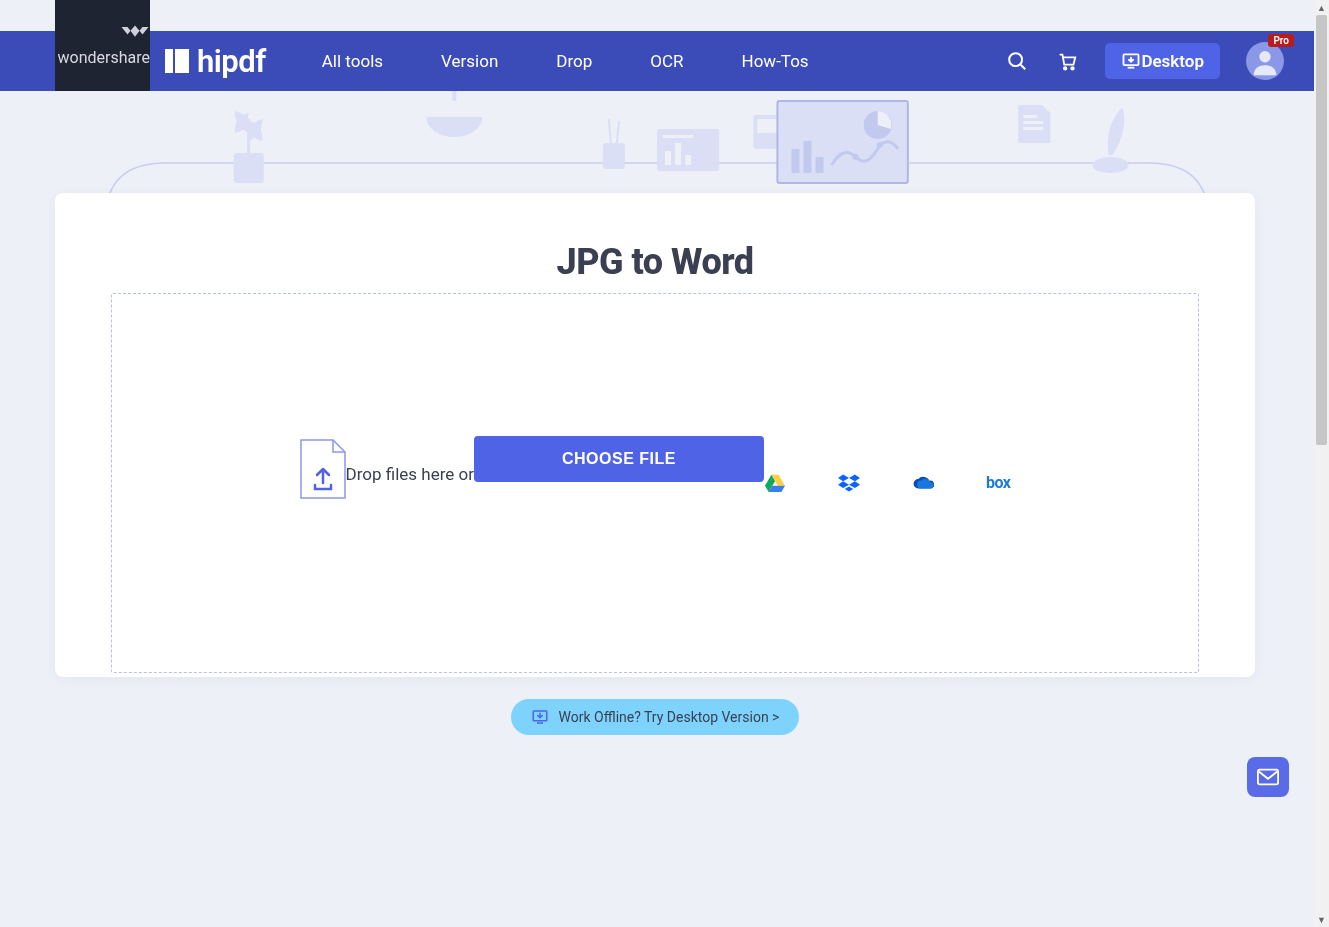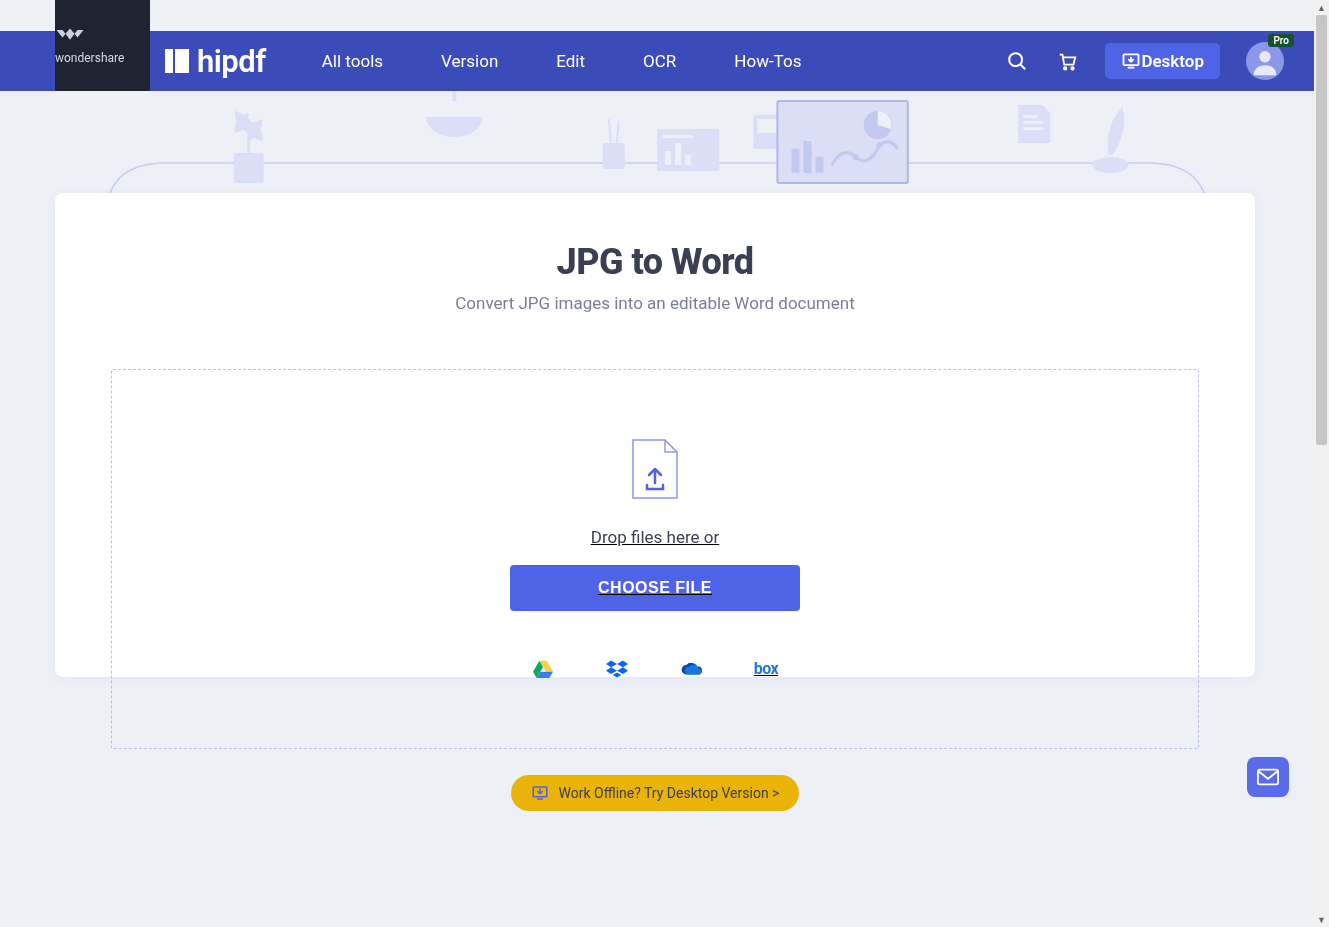--- a/index.html
+++ b/index.html
@@ -17,24 +17,24 @@
 }
 .wondershare-block {
   position: absolute;
   top: 0;
   left: 55px;
   width: 95px;
   height: 91px;
   background: #1f2433;
   display: flex;
   flex-direction: column;
-  align-items: flex-start;
+  align-items: flex-end;
   justify-content: center;
   color: #d8d9e0;
-  font-size: 12px;
+  font-size: 16px;
   gap: 6px;
   z-index: 20;
 }
 .wondershare-block .w-icon {
   width: 30px;
   height: 18px;
   position: relative;
 }
 .wondershare-block .w-icon svg { width: 100%; height: 100%; }
 .navbar {
@@ -114,21 +114,21 @@
   border-radius: 50%;
   background: #8b98e8;
   display: flex;
   align-items: center;
   justify-content: center;
   overflow: hidden;
 }
 .pro-badge {
   position: absolute;
   top: -8px; right: -10px;
-  background: #14532d;
+  background: #b91c1c;
   color: #fff;
   font-size: 10px;
   font-weight: 600;
   padding: 1px 5px;
   border-radius: 3px;
   text-align: right;
 }
 .banner-area {
   position: absolute;
   top: 91px;
@@ -166,24 +166,22 @@
   text-align: center;
   font-size: 17px;
   color: #7a7f93;
   margin-bottom: 56px;
 }
 .dropzone {
   border: 1px dashed #b8c0e8;
   border-radius: 2px;
   height: 380px;
   display: flex;
-  flex-direction: column;
-  align-items: center;
-  justify-content: center;
-  text-decoration: underline;
+  align-items: center;
+  justify-content: center;
 }
 .upload-icon {
   width: 46px; height: 60px;
   margin-bottom: 28px;
 }
 .drop-text {
   font-size: 17px;
   color: #3a3f52;
   margin-bottom: 18px;
 }
@@ -204,21 +202,21 @@
   gap: 52px;
   align-items: flex-end;
 }
 .cloud-row .cloud-icon {
   width: 22px; height: 20px;
   cursor: pointer;
 }
 .offline-pill {
   margin: 26px auto 0 auto;
   width: fit-content;
-  background: #eab308;
+  background: #7dd3fc;
   border-radius: 40px;
   padding: 9px 20px;
   display: flex;
   align-items: center;
   gap: 10px;
   font-size: 14px;
   color: #3a3f52;
   cursor: pointer;
 }
 .offline-pill .dl-icon { width: 18px; height: 18px; color: #4f63e6; }
@@ -285,21 +283,21 @@
     <div class="hipdf-logo">
       <svg class="logo-mark" viewBox="0 0 24 24">
         <rect x="0" y="0" width="8" height="24" fill="#fff"></rect>
         <rect x="10" y="0" width="14" height="24" fill="#fff"></rect>
       </svg>
       <span class="text">hipdf</span>
     </div>
     <div class="nav-menu">
       <div class="nav-item">All tools</div>
       <div class="nav-item">Version</div>
-      <div class="nav-item">Edit</div>
+      <div class="nav-item">Drop</div>
       <div class="nav-item">OCR</div>
       <div class="nav-item">How-Tos</div>
     </div>
   </div>
   <div class="nav-right">
     <div class="icon-btn">
       <svg width="22" height="22" viewBox="0 0 24 24" fill="none" stroke="#fff" stroke-width="2.2">
           <circle cx="10.5" cy="10.5" r="7"></circle>
           <line x1="16" y1="16" x2="21" y2="21"></line>
         </svg>
@@ -384,21 +382,20 @@
 
     <g transform="translate(1032,12)" fill="#dadff5">
       <path d="M18 52 q-4 -30 14 -48 q6 24 -10 48"></path>
       <ellipse cx="20" cy="62" rx="18" ry="8"></ellipse>
     </g>
   </svg>
 </div>
 
 <div class="card">
   <h1 class="card-title">JPG to Word</h1>
-  <p class="card-subtitle">Convert JPG images into an editable Word document</p>
 
   <div class="dropzone">
     <svg class="upload-icon" viewBox="0 0 46 60">
       <path d="M1 1 h32 l12 12 v46 h-44 Z" fill="none" stroke="#8b98e8" stroke-width="1.5"></path>
       <path d="M33 1 v12 h12" fill="none" stroke="#8b98e8" stroke-width="1.5"></path>
       <path d="M23 44 v-14 m0 0 l-6 6 m6 -6 l6 6" fill="none" stroke="#4f63e6" stroke-width="2.5" stroke-linecap="round" stroke-linejoin="round"></path>
       <path d="M15 46 v4 h16 v-4" fill="none" stroke="#4f63e6" stroke-width="2.5" stroke-linecap="round"></path>
     </svg>
     <div class="drop-text">Drop files here or</div>
     <button class="choose-btn">CHOOSE FILE</button>

